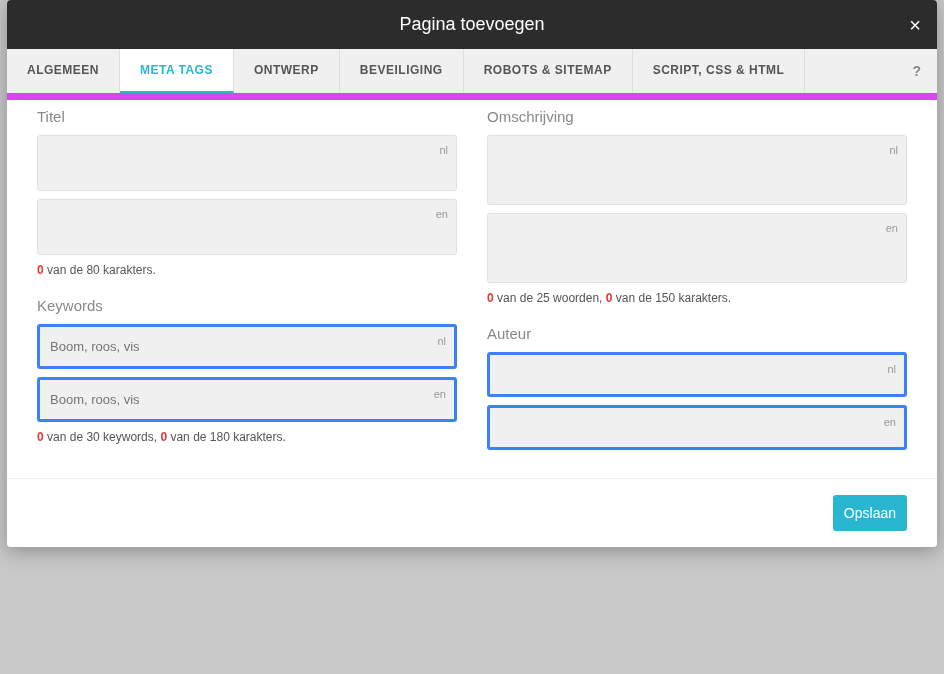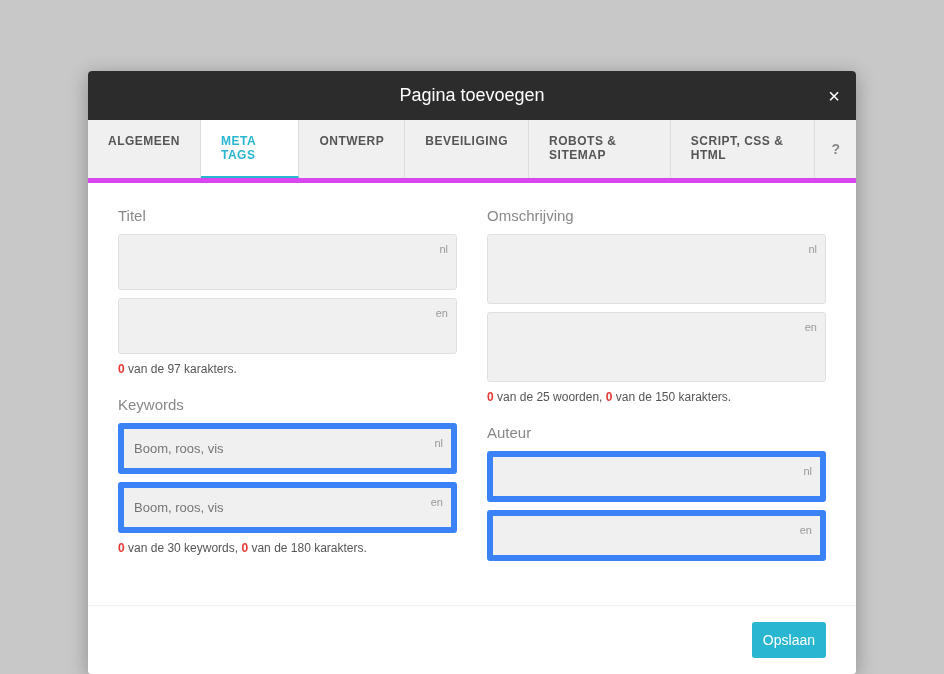--- a/index.html
+++ b/index.html
@@ -5,24 +5,24 @@
     * { box-sizing: border-box; margin: 0; padding: 0; }
     body {
       background: #c8c8c8;
       font-family: Arial, sans-serif;
       display: flex;
       align-items: center;
       justify-content: center;
       min-height: 100vh;
     }
     .modal-overlay {
-      width: 768px;
+      width: 944px;
       height: 674px;
       display: flex;
-      align-items: flex-end;
+      align-items: flex-start;
       justify-content: center;
     }
     .modal {
       width: 930px;
       background: #fff;
       border-radius: 4px;
       overflow: hidden;
       box-shadow: 0 4px 20px rgba(0,0,0,0.3);
     }
     .modal-header {
@@ -46,21 +46,21 @@
       background: none;
       border: none;
       color: #fff;
       font-size: 20px;
       cursor: pointer;
       line-height: 1;
     }
     .tabs {
       display: flex;
       background: #f0f0f0;
-      border-bottom: 5px solid #d946ef;
+      border-bottom: 7px solid #d946ef;
     }
     .tab {
       padding: 14px 20px;
       font-size: 12px;
       font-weight: bold;
       color: #555;
       cursor: pointer;
       border-right: 1px solid #ddd;
       letter-spacing: 0.5px;
       text-transform: uppercase;
@@ -75,21 +75,21 @@
       display: flex;
       align-items: center;
       justify-content: center;
       padding: 0 16px;
       cursor: pointer;
       color: #888;
       font-size: 14px;
       font-weight: bold;
     }
     .modal-body {
-      padding: 24px 30px;
+      padding: 8px 30px;
       background: #fff;
     }
     .two-col {
       display: flex;
       gap: 30px;
     }
     .col {
       flex: 1;
     }
     .section-label {
@@ -128,21 +128,21 @@
       width: 100%;
       background: transparent;
       border: none;
       outline: none;
       padding: 12px 30px 12px 10px;
       font-size: 13px;
       color: #555;
     }
     .input-wrapper {
       background: #f0f0f0;
-      border: 6px solid #3b82f6;
+      border: 3px solid #3b82f6;
       border-radius: 3px;
       margin-bottom: 8px;
       position: relative;
     }
     .counter-text {
       font-size: 12px;
       color: #555;
       margin-bottom: 16px;
     }
     .counter-num {
@@ -212,21 +212,21 @@
             <div class="section-label">Titel</div>
             <div class="textarea-wrapper">
               <textarea rows="2" style=""></textarea>
               <span class="lang-tag">nl</span>
             </div>
             <div class="textarea-wrapper">
               <textarea rows="2" style=""></textarea>
               <span class="lang-tag">en</span>
             </div>
             <div class="counter-text">
-              <span class="counter-num">0</span><span> van de 97 karakters.</span>
+              <span class="counter-num">0</span><span> van de 80 karakters.</span>
             </div>
           </div>
 
           <div class="section-block">
             <div class="section-label">Keywords</div>
             <div class="input-wrapper">
               <input type="text" placeholder="Boom, roos, vis" style="">
               <span class="lang-tag">nl</span>
             </div>
             <div class="input-wrapper">

